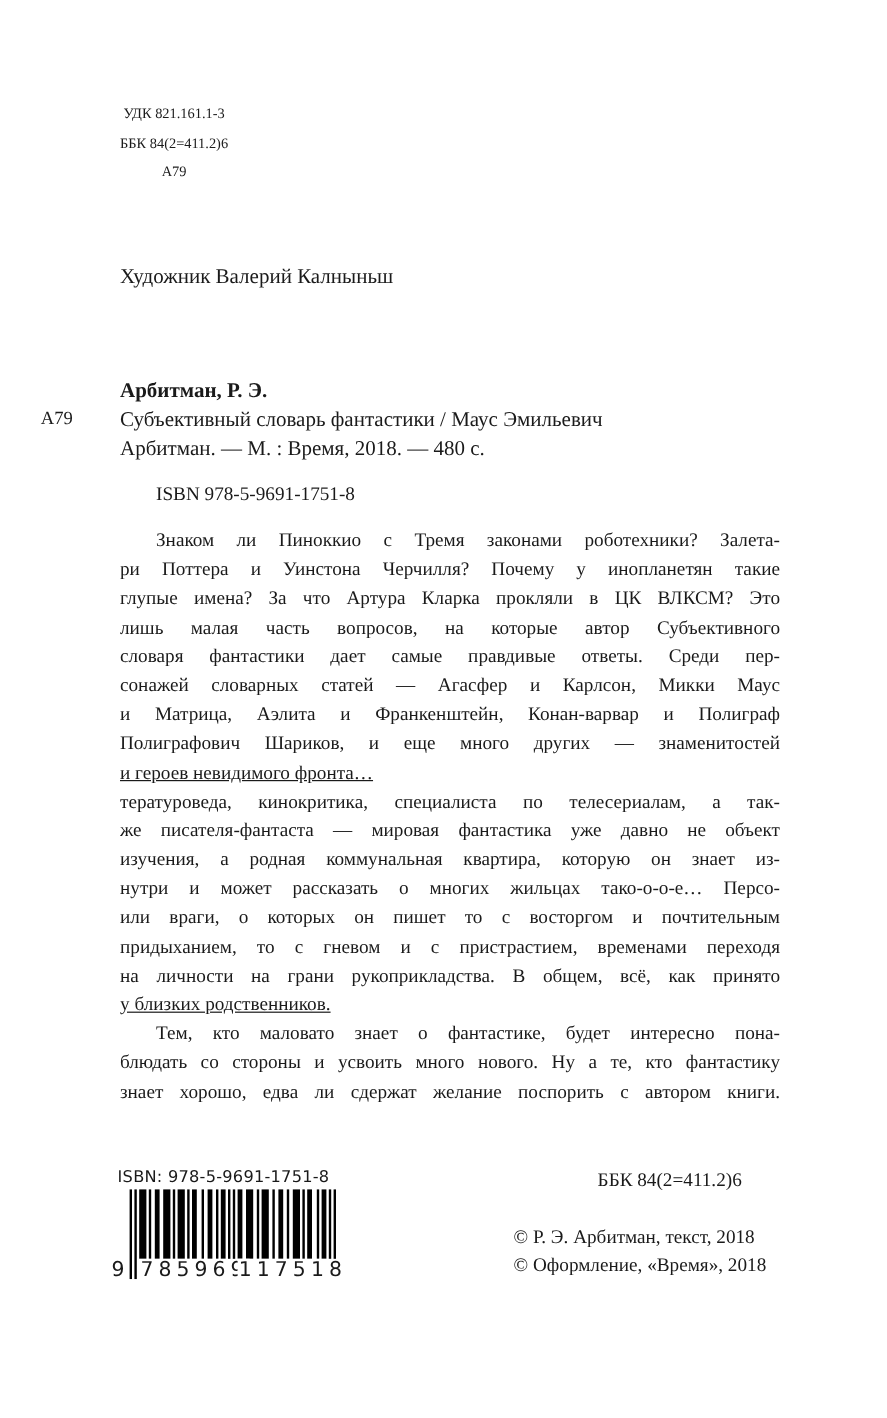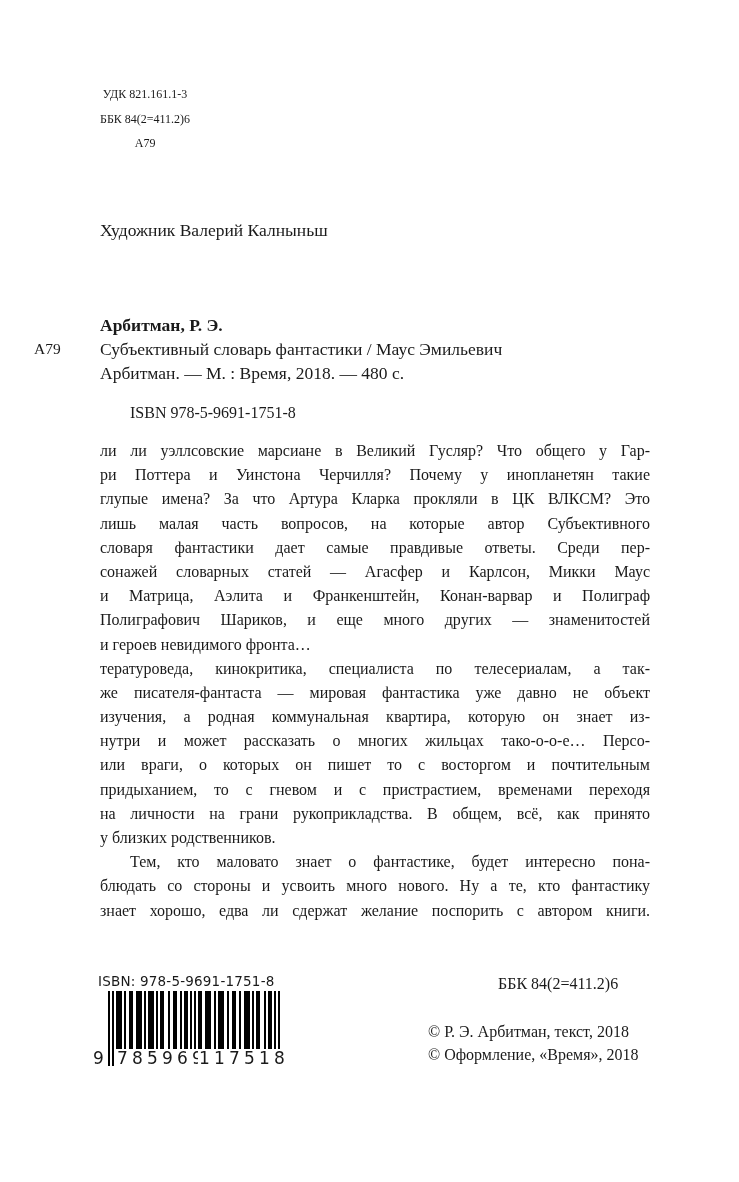--- a/index.html
+++ b/index.html
@@ -15,21 +15,21 @@
   .bib { left: 100px; top: 313px; width: 560px; }
   .bib .author { font-weight: bold; font-size: 17.5px; line-height: 24px; }
   .bib .title { font-size: 17.5px; line-height: 24px; }
   .a79-side { left: 34px; top: 337px; font-size: 15.5px; line-height: 24px; }
   .isbn { left: 130px; top: 404px; font-size: 16px; }
   .annotation { left: 100px; top: 442px; width: 550px; }
   .annotation .pl {
     display: block; text-align: justify; text-align-last: justify;
     height: 24.2px; white-space: nowrap; overflow: hidden;
   }
-  .annotation .pl.last { text-align-last: left; }
+  .annotation .pl.last { text-align-last: left; text-decoration: underline; }
   .annotation .pl.indent { text-indent: 30px; }
   .barcode-wrap { left: 98px; top: 973px; width: 190px; }
   .barcode-label {
     font-family: "DejaVu Sans", "Liberation Sans", sans-serif;
     font-size: 13.5px; letter-spacing: 0.2px; line-height: 16px; margin-bottom: 2px;
   }
   .barcode { position: relative; width: 190px; height: 75px; }
   .barcode svg { position: absolute; left: 0; top: 0; }
   .bc-digit {
     position: absolute; font-family: "DejaVu Sans", "Liberation Sans", sans-serif;
@@ -55,21 +55,21 @@
   <div class="author">Арбитман, Р. Э.</div>
   <div class="title">Субъективный словарь фантастики / Маус Эмильевич</div>
   <div class="title">Арбитман. — М. : Время, 2018. — 480 с.</div>
 </div>
 
 <div class="abs isbn">ISBN 978-5-9691-1751-8</div>
 
 <div class="abs annotation">
 
   <div>
-    <span class="pl">ли ли уэллсовские марсиане в Великий Гусляр? Что общего у Гар-</span>
+    <span class="pl indent">Знаком ли Пиноккио с Тремя законами роботехники? Залета-</span>
     <span class="pl">ри Поттера и Уинстона Черчилля? Почему у инопланетян такие</span>
     <span class="pl">глупые имена? За что Артура Кларка прокляли в ЦК ВЛКСМ? Это</span>
     <span class="pl">лишь малая часть вопросов, на которые автор Субъективного</span>
     <span class="pl">словаря фантастики дает самые правдивые ответы. Среди пер-</span>
     <span class="pl">сонажей словарных статей — Агасфер и Карлсон, Микки Маус</span>
     <span class="pl">и Матрица, Аэлита и Франкенштейн, Конан-варвар и Полиграф</span>
     <span class="pl">Полиграфович Шариков, и еще много других — знаменитостей</span>
     <span class="pl last">и героев невидимого фронта…</span>
   </div>
 

